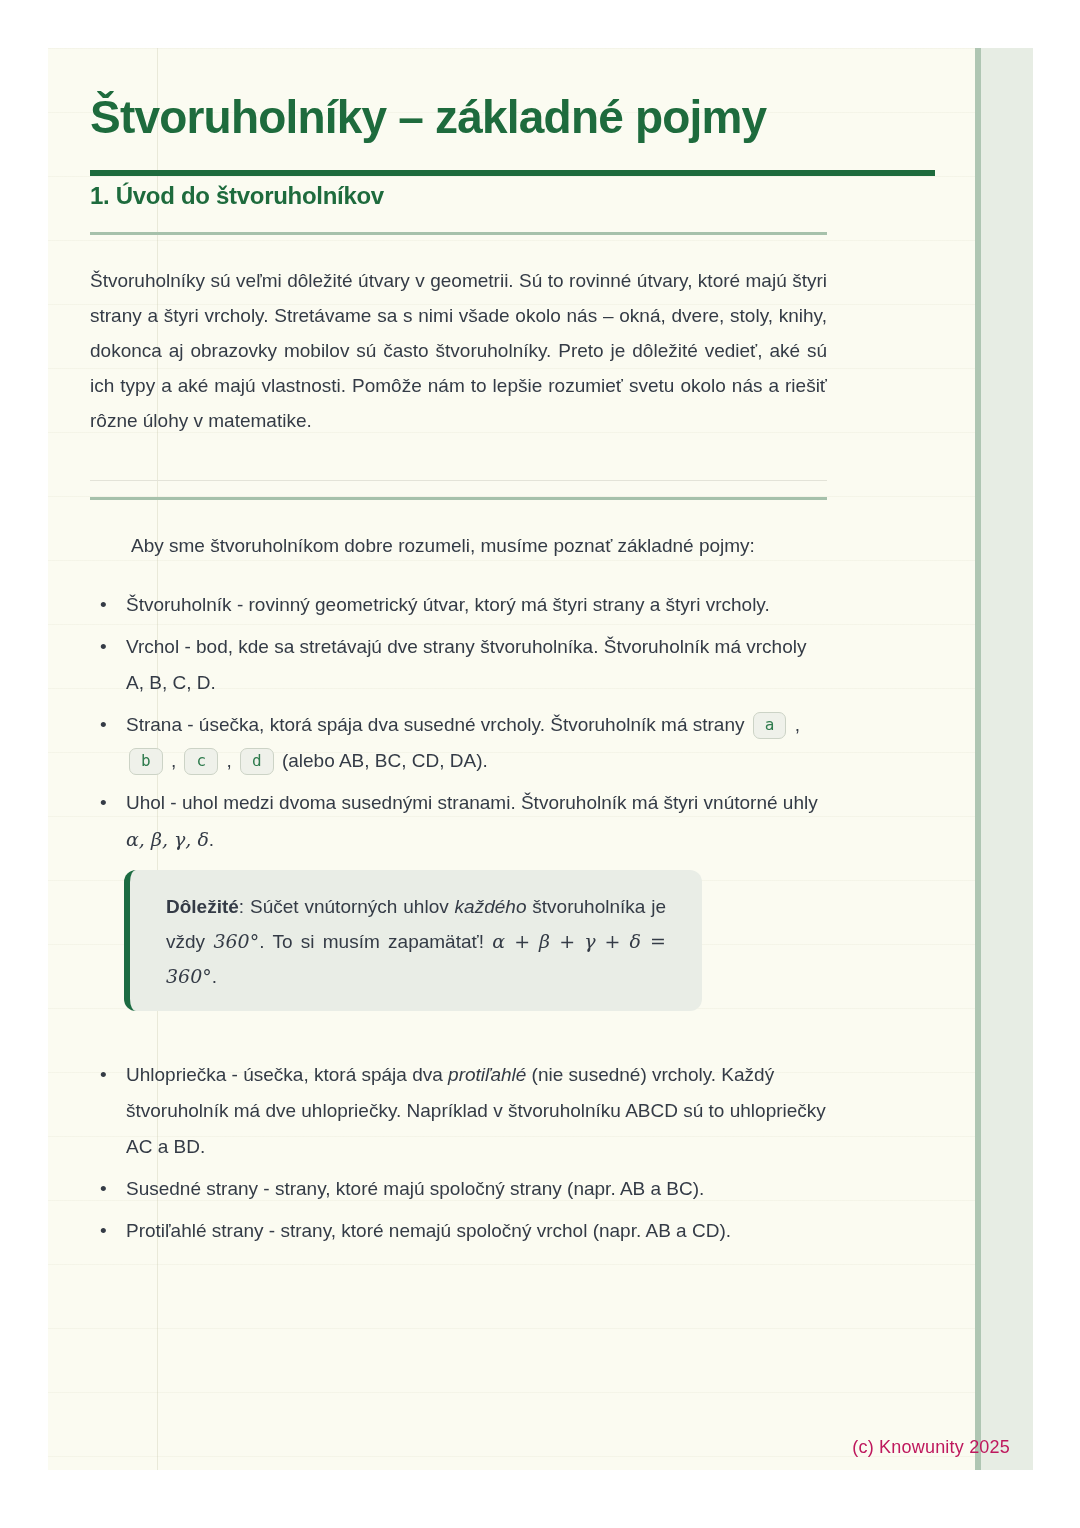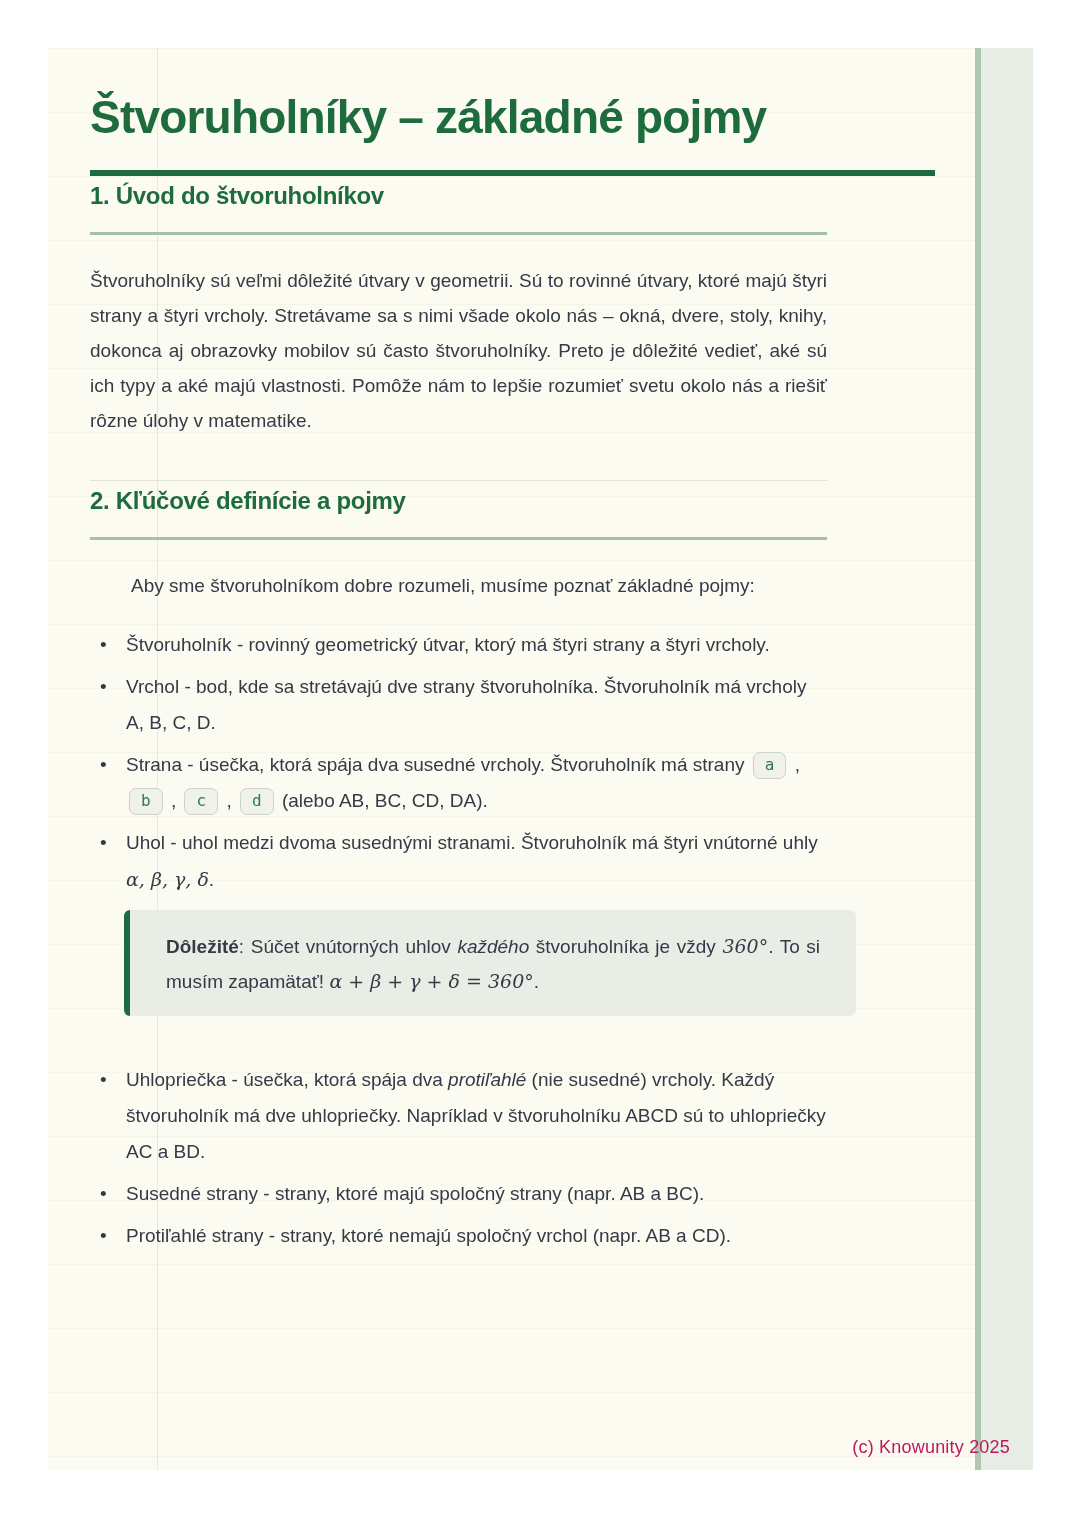--- a/index.html
+++ b/index.html
@@ -45,23 +45,23 @@
   .seg-bold{font-weight:700;}
   .seg-italic{font-style:italic;}
   .seg-math{font-family:"DejaVu Serif",serif;font-style:italic;font-size:19px;}
   .seg-badge{
     display:inline-block;background:#eff1ea;border:1px solid #ccd3c6;border-radius:7px;
     padding:1px 11px 2px;margin:0 3px;
     font-family:"DejaVu Sans Mono","Liberation Mono",monospace;
     font-size:16px;line-height:22px;color:#2e7b4d;vertical-align:1px;font-style:normal;
   }
   .callout{
-    box-sizing:border-box;width:732px;margin:12px 0 46px 34px;
+    box-sizing:border-box;width:578px;margin:12px 0 46px 34px;
     background:#e9ede6;border-left:6px solid #1c6b42;
-    padding:19px 36px 17px;border-radius:6px;
+    padding:19px 36px 17px;border-radius:12px;
   }
   .callout .para{margin:0;width:auto;}
   .footer{
     position:absolute;top:1437px;right:70px;z-index:3;
     font-size:18px;color:#be185d;letter-spacing:0.2px;
   }
 </style>
 </head>
 <body>
 
@@ -75,21 +75,20 @@
 
     <section>
       <h2 class="sec h2-first">1. Úvod do štvoruholníkov</h2>
       <div class="sage-rule"></div>
       <p class="para">Štvoruholníky sú veľmi dôležité útvary v geometrii. Sú to rovinné útvary, ktoré majú štyri strany a štyri vrcholy. Stretávame sa s nimi všade okolo nás – okná, dvere, stoly, knihy, dokonca aj obrazovky mobilov sú často štvoruholníky. Preto je dôležité vedieť, aké sú ich typy a aké majú vlastnosti. Pomôže nám to lepšie rozumieť svetu okolo nás a riešiť rôzne úlohy v matematike.</p>
     </section>
 
     <div class="section-divider"></div>
 
     <section>
-      <h2 class="sec h2-second">2. Kľúčové definície a pojmy</h2>
       <div class="sage-rule"></div>
       <p class="para intro-line">Aby sme štvoruholníkom dobre rozumeli, musíme poznať základné pojmy:</p>
 
       <ul class="deflist" id="list-a">
           <li><span class="term">Štvoruholník</span><span class="seg-normal"> - rovinný geometrický útvar, ktorý má štyri strany a štyri vrcholy.</span></li>
           <li><span class="term">Vrchol</span><span class="seg-normal"> - bod, kde sa stretávajú dve strany štvoruholníka. Štvoruholník má vrcholy A, B, C, D.</span></li>
           <li><span class="term">Strana</span><span class="seg-normal"> - úsečka, ktorá spája dva susedné vrcholy. Štvoruholník má strany </span><span class="seg-badge">a</span><span class="seg-normal"> , </span><span class="seg-badge">b</span><span class="seg-normal"> , </span><span class="seg-badge">c</span><span class="seg-normal"> , </span><span class="seg-badge">d</span><span class="seg-normal"> (alebo AB, BC, CD, DA).</span></li>
           <li><span class="term">Uhol</span><span class="seg-normal"> - uhol medzi dvoma susednými stranami. Štvoruholník má štyri vnútorné uhly </span><span class="seg-math">α, β, γ, δ</span><span class="seg-normal">.</span></li>
         </ul>
 

